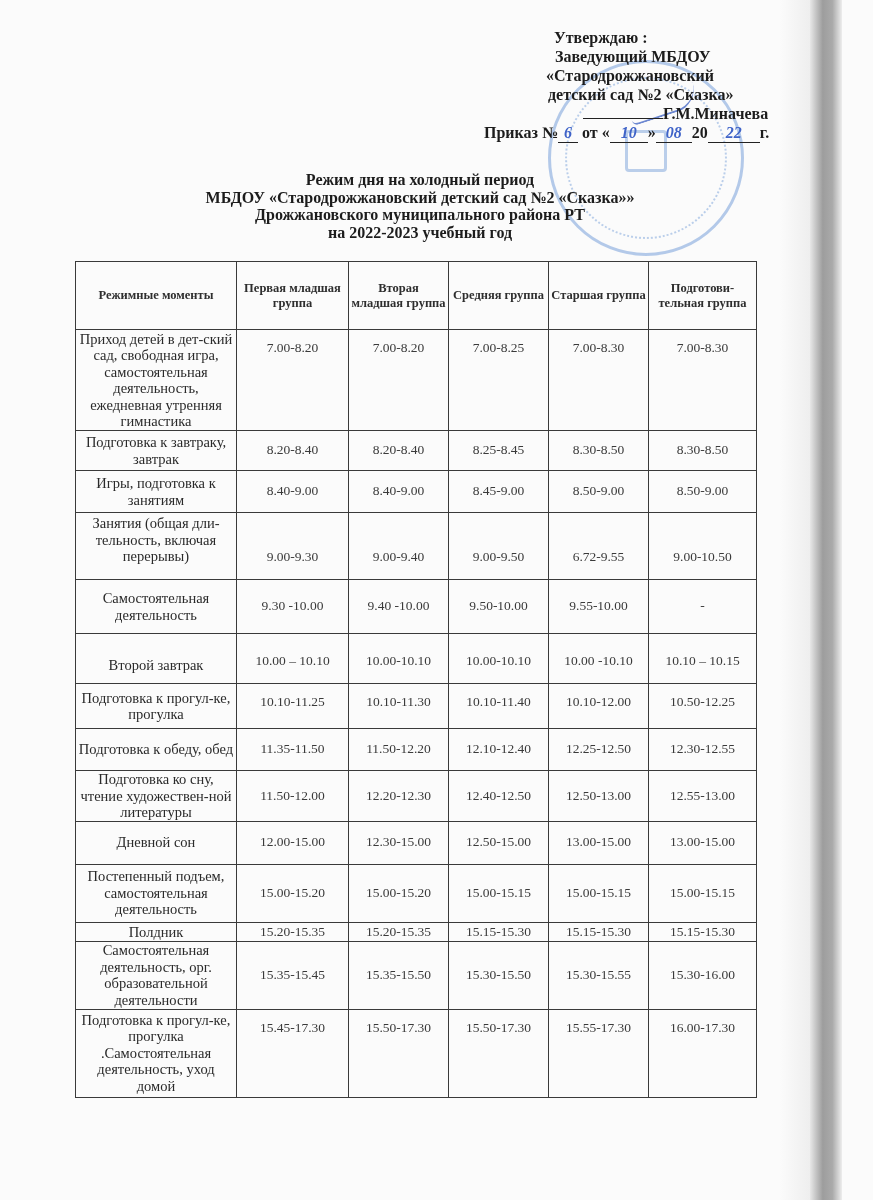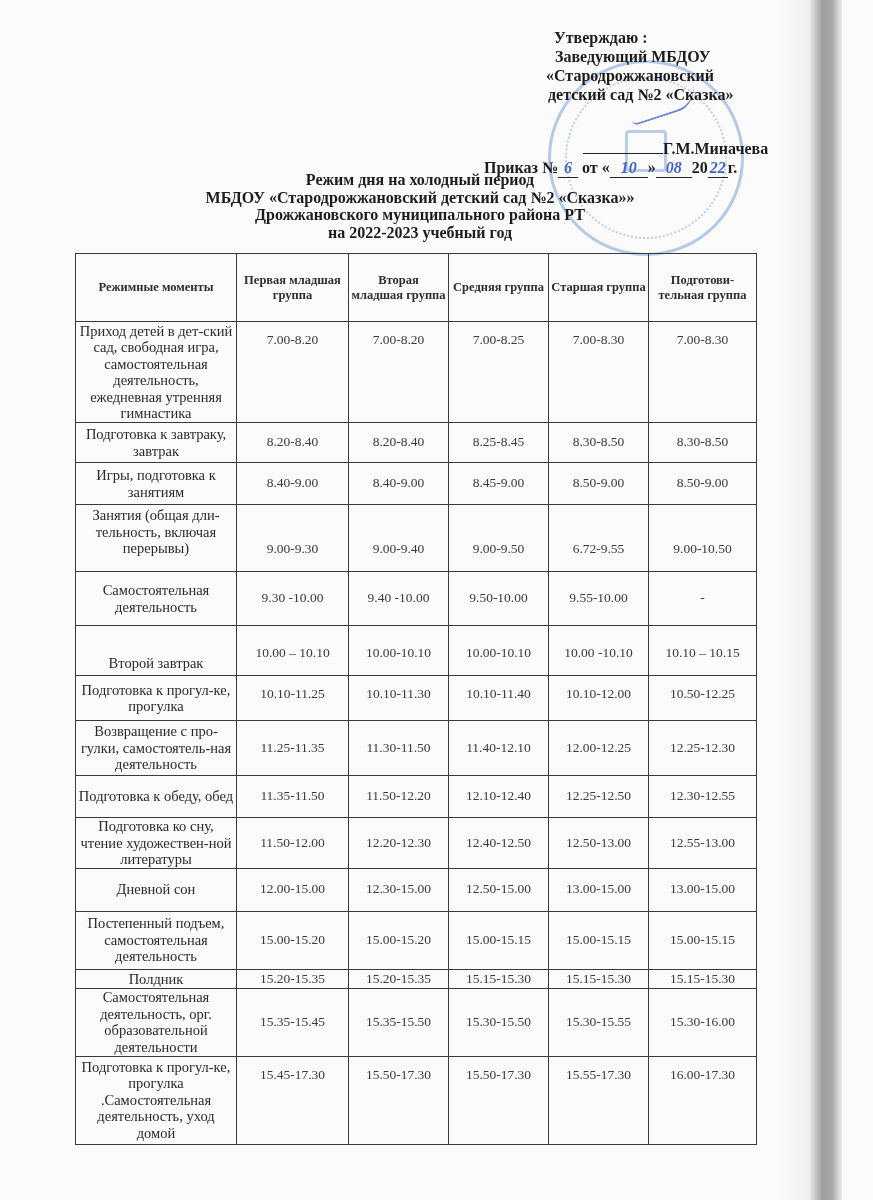--- a/index.html
+++ b/index.html
@@ -19,21 +19,21 @@
   }
   .approval {
     position: absolute; left: 480px; top: 28px; width: 320px;
     font-weight: bold; font-size: 16px; line-height: 19px;
   }
   .approval div { white-space: nowrap; }
   .ap1 { padding-left: 74px; }
   .ap2 { padding-left: 75px; }
   .ap3 { padding-left: 66px; }
   .ap4 { padding-left: 68px; font-family: Liberation Serif, serif; }
-  .ap5 { padding-left: 103px; margin-top: 35px; }
+  .ap5 { padding-left: 103px; }
   .ap5 .line { display: inline-block; width: 80px; border-bottom: 1px solid #222; height: 14px; vertical-align: baseline; }
   .ap6 { padding-left: 4px; }
   .blank { display: inline-block; border-bottom: 1px solid #222; color: #3f63c8; font-style: italic; text-align: center; }
   .sig {
     position: absolute; left: 628px; top: 92px; width: 70px; height: 22px;
     border-bottom: 2px solid #4a6cc7; transform: rotate(-18deg);
     border-radius: 0 0 40px 10px; opacity: .8;
   }
   .stamp {
     position: absolute; left: 548px; top: 60px; width: 190px; height: 190px;
@@ -45,21 +45,21 @@
   }
   .stamp-core {
     position: absolute; left: 625px; top: 130px; width: 36px; height: 36px;
     border: 3px solid rgba(90,140,210,0.4); border-radius: 4px;
   }
   .title {
     position: absolute; left: 150px; top: 171px; width: 540px;
     text-align: center; font-weight: bold; font-size: 16px; line-height: 17.5px;
   }
   table.sched {
-    position: absolute; left: 75px; top: 253px; width: 681px;
+    position: absolute; left: 75px; top: 261px; width: 681px;
     border-collapse: collapse; table-layout: fixed;
     font-size: 14.5px; line-height: 16.5px;
   }
   table.sched th, table.sched td {
     border: 1px solid #3a3a3a; text-align: center; vertical-align: middle;
     padding: 0 2px; color: #2a2a2a;
   }
   table.sched th {
     font-weight: bold; font-size: 12.5px; line-height: 15px; color: #2e2e2e;
   }
@@ -78,21 +78,21 @@
 <div class="sig"></div>
 
 <div class="approval">
   <div class="ap1">Утверждаю :</div>
   <div class="ap2">Заведующий МБДОУ</div>
   <div class="ap3">«Стародрожжановский</div>
   <div class="ap4">детский сад №2 «Сказка»</div>
   <div class="ap5"><span class="line"></span><span>Г.М.Миначева</span></div>
   <div class="ap6">
     <span>Приказ №</span><span class="blank" style="width:20px">6</span>
-    <span>от «</span><span class="blank" style="width:38px">10</span><span>»</span><span class="blank" style="width:36px">08</span><span>20</span><span class="blank" style="width:20px">22</span><span>г.</span>
+    <span>от «</span><span class="blank" style="width:38px">10</span><span>»</span><span class="blank" style="width:36px">08</span><span>20</span><span class="blank" style="width:52px">22</span><span>г.</span>
   </div>
 </div>
 
 <div class="title">
   <div>Режим дня на холодный период</div>
   <div>МБДОУ «Стародрожжановский детский сад №2 «Сказка»»</div>
   <div>Дрожжановского муниципального района РТ</div>
   <div>на 2022-2023 учебный год</div>
 </div>
 
@@ -150,43 +150,35 @@
     </tr>
     <tr style="height:54px">
       <td>Самостоятельная деятельность</td>
       <td class="t">9.30 -10.00</td>
       <td class="t">9.40 -10.00</td>
       <td class="t">9.50-10.00</td>
       <td class="t">9.55-10.00</td>
       <td class="t">-</td>
     </tr>
     <tr style="height:50px">
-      <td style="vertical-align:bottom;padding-bottom:4px">Второй завтрак</td>
+      <td style="vertical-align:bottom;padding-bottom:10px">Второй завтрак</td>
       <td class="t bot" style="padding-bottom:10px">10.00 – 10.10</td>
       <td class="t bot" style="padding-bottom:10px">10.00-10.10</td>
       <td class="t bot" style="padding-bottom:10px">10.00-10.10</td>
       <td class="t bot" style="padding-bottom:10px">10.00 -10.10</td>
       <td class="t bot" style="padding-bottom:10px">10.10 – 10.15</td>
     </tr>
     <tr style="height:45px">
       <td>Подготовка к прогул-ке, прогулка</td>
       <td class="t top" style="padding-top:4px">10.10-11.25</td>
       <td class="t top" style="padding-top:4px">10.10-11.30</td>
       <td class="t top" style="padding-top:4px">10.10-11.40</td>
       <td class="t top" style="padding-top:4px">10.10-12.00</td>
       <td class="t top" style="padding-top:2px">10.50-12.25</td>
     </tr>
-    <tr style="height:55px">
-      <td>Возвращение с про-гулки, самостоятель-ная деятельность</td>
-      <td class="t">11.25-11.35</td>
-      <td class="t">11.30-11.50</td>
-      <td class="t">11.40-12.10</td>
-      <td class="t">12.00-12.25</td>
-      <td class="t">12.25-12.30</td>
-    </tr>
     <tr style="height:42px">
       <td>Подготовка к обеду, обед</td>
       <td class="t">11.35-11.50</td>
       <td class="t">11.50-12.20</td>
       <td class="t">12.10-12.40</td>
       <td class="t">12.25-12.50</td>
       <td class="t">12.30-12.55</td>
     </tr>
     <tr style="height:45px">
       <td>Подготовка ко сну, чтение художествен-ной литературы</td>

